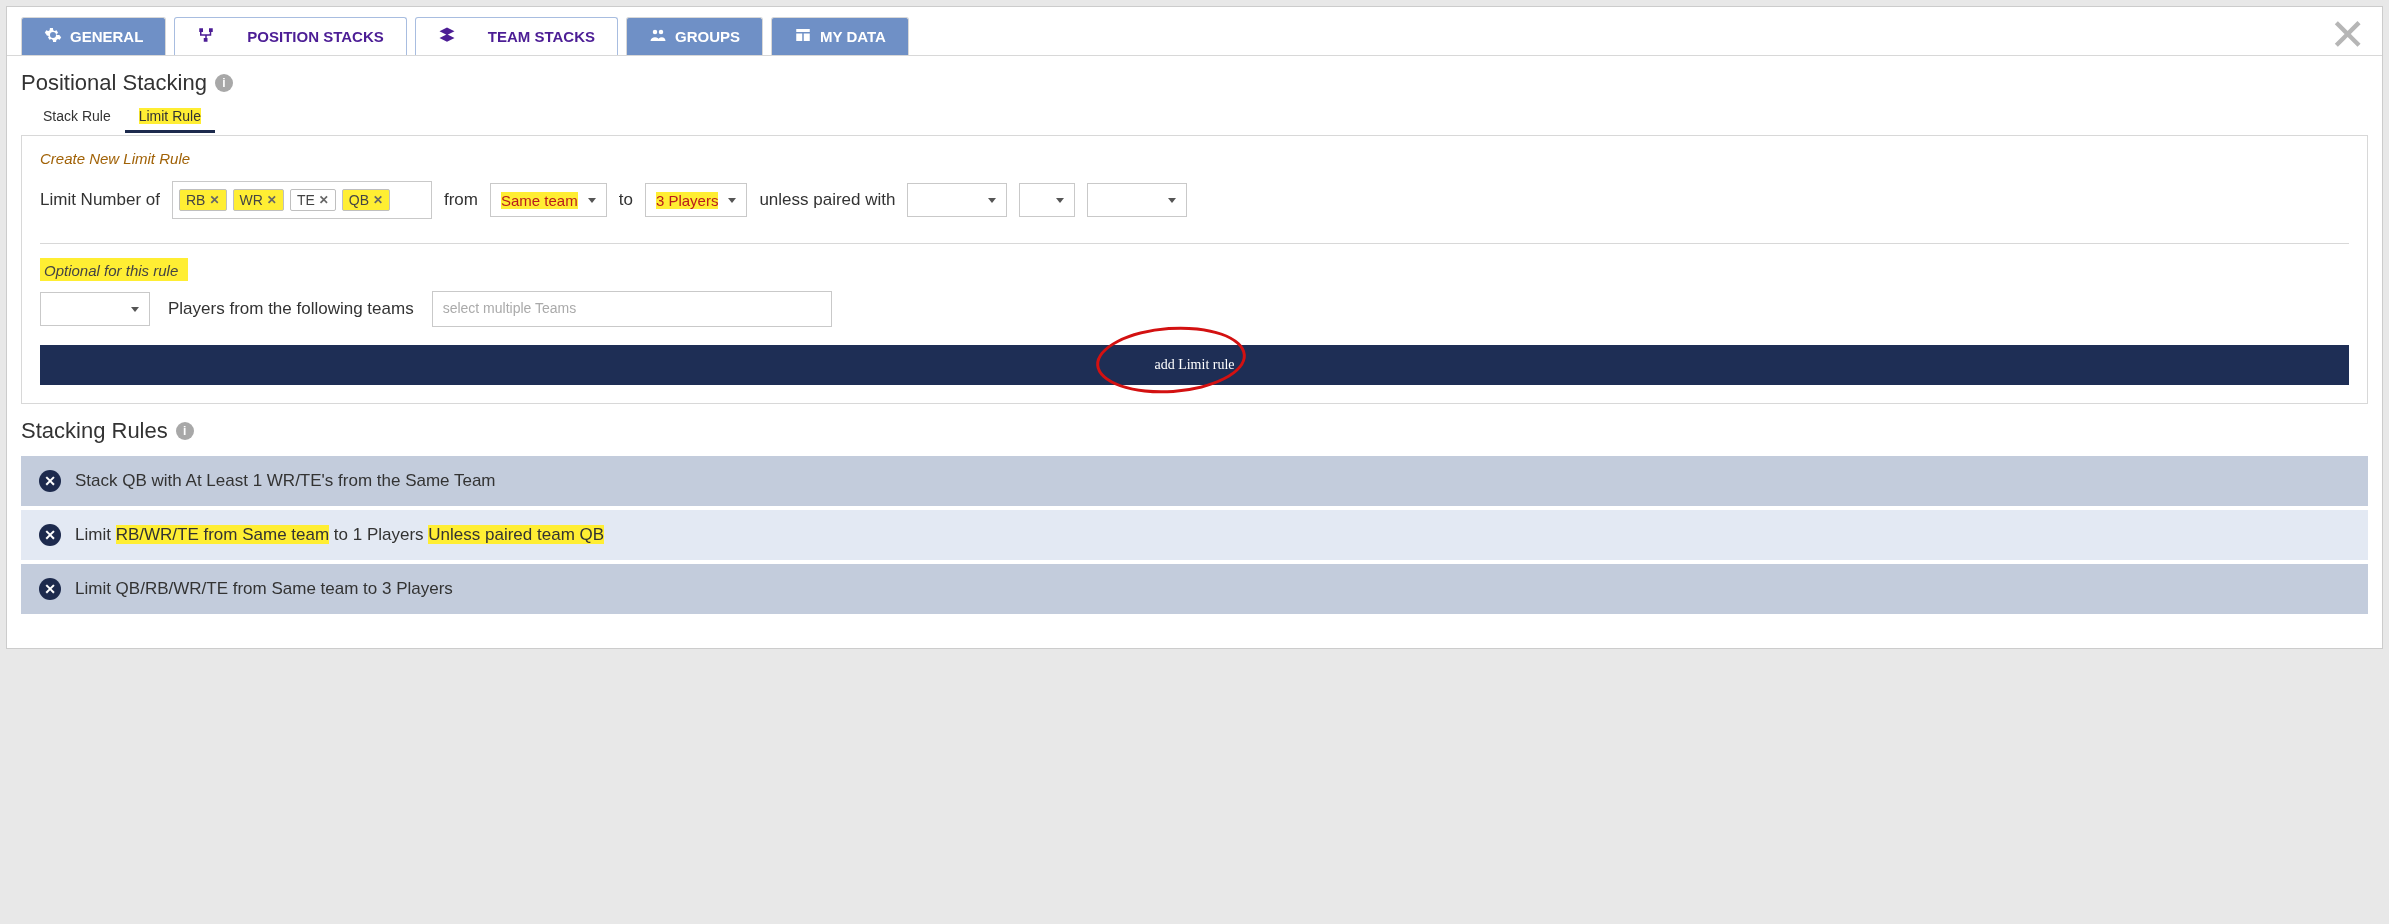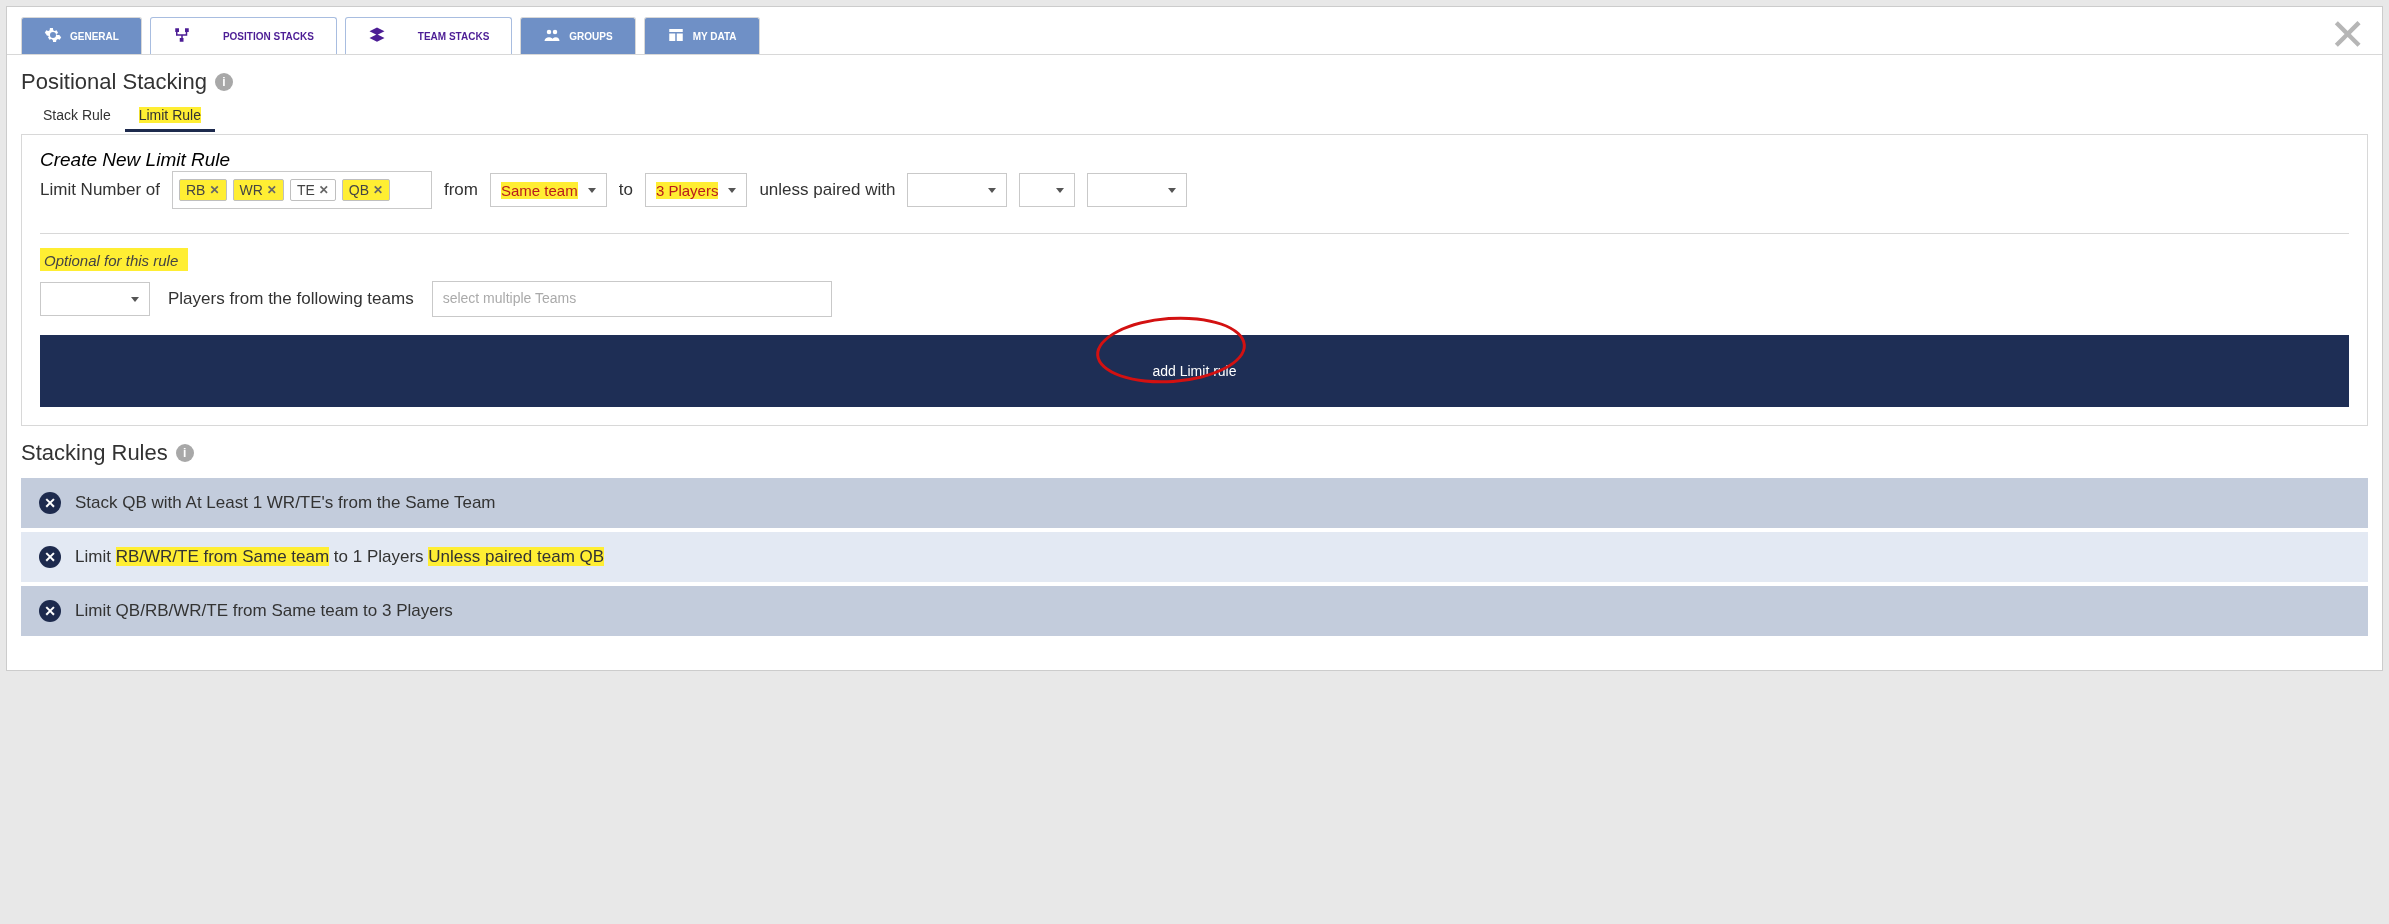--- a/index.html
+++ b/index.html
@@ -34,21 +34,21 @@
   .tab {
     display: flex;
     align-items: center;
     gap: 8px;
     padding: 8px 22px;
     border: 1px solid #d8d8d8;
     border-bottom: none;
     background: #6f90c6;
     color: #fff;
     font-weight: 600;
-    font-size: 10px;
+    font-size: 15px;
     cursor: pointer;
     border-radius: 3px 3px 0 0;
   }
   .tab.outline {
     background: #fff;
     color: #4c1d95;
     border-color: #a8bde0;
     gap: 32px;
   }
   .tab svg { width: 18px; height: 18px; }
@@ -89,23 +89,24 @@
   .subtab.active {
     border-bottom: 3px solid #1d2a4d;
   }
   .hl { background: #ffee33; }
   .rule-box {
     margin: 2px 14px 0 14px;
     border: 1px solid #d8d8d8;
     padding: 14px 18px 18px 18px;
   }
   .rule-heading {
-    color: #000000;
+    color: #a16207;
     font-style: italic;
-    font-size: 19px;
+    font-size: 15px;
+    margin-bottom: 14px;
   }
   .row {
     display: flex;
     align-items: center;
     gap: 12px;
     flex-wrap: wrap;
     font-size: 17px;
     color: #333;
   }
   .multi-box {
@@ -170,24 +171,25 @@
     font-size: 14px;
   }
   .add-btn {
     display: flex;
     align-items: center;
     justify-content: center;
     width: 100%;
     background: #1e2e55;
     color: #fff;
     font-size: 14px;
-    padding: 28px;
+    padding: 12px;
     margin-top: 18px;
     cursor: pointer;
     position: relative;
+    font-family: Liberation Serif, serif;
   }
   .red-circle {
     position: absolute;
     left: 49%;
     top: -18px;
     width: 150px;
     height: 66px;
     border: 3px solid #d31111;
     border-radius: 50%;
     transform: translateX(-50%) rotate(-4deg);

